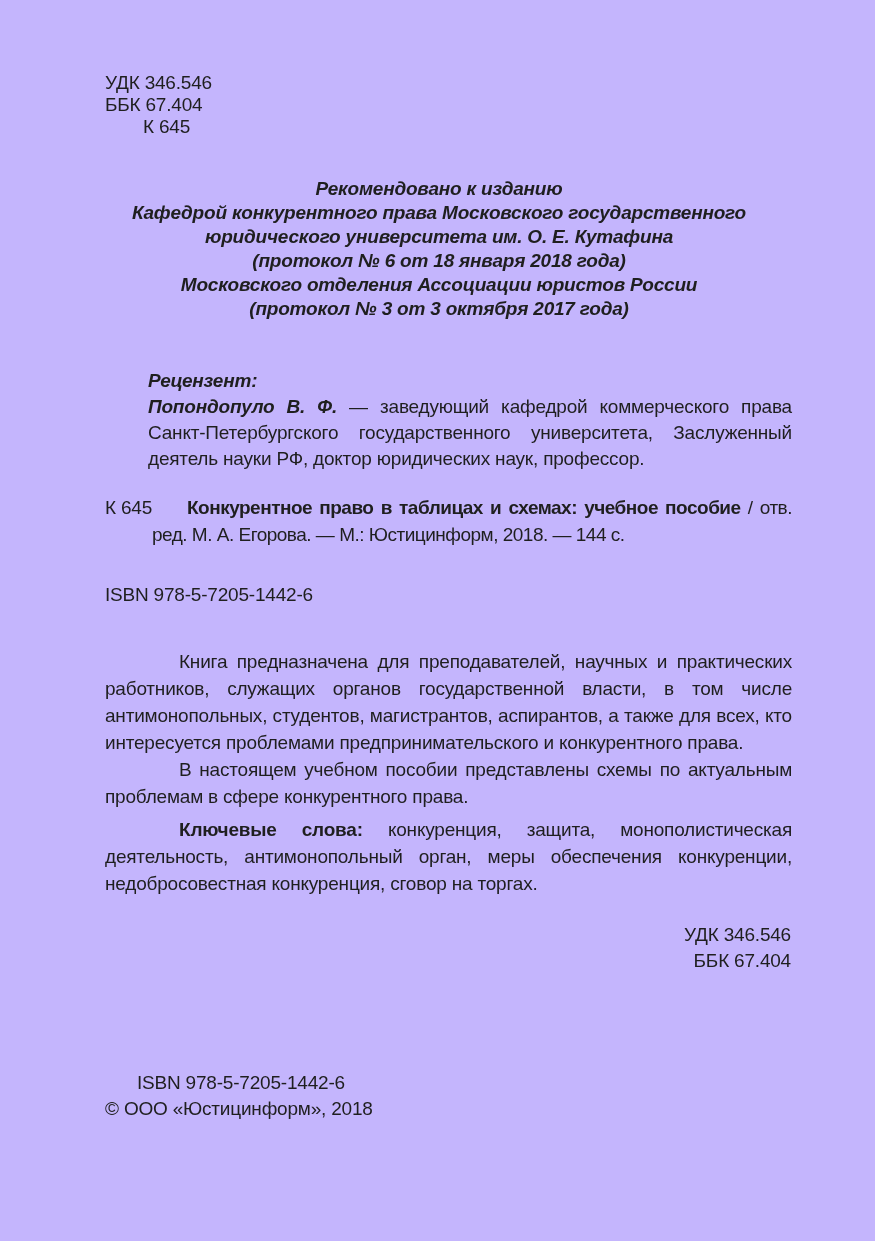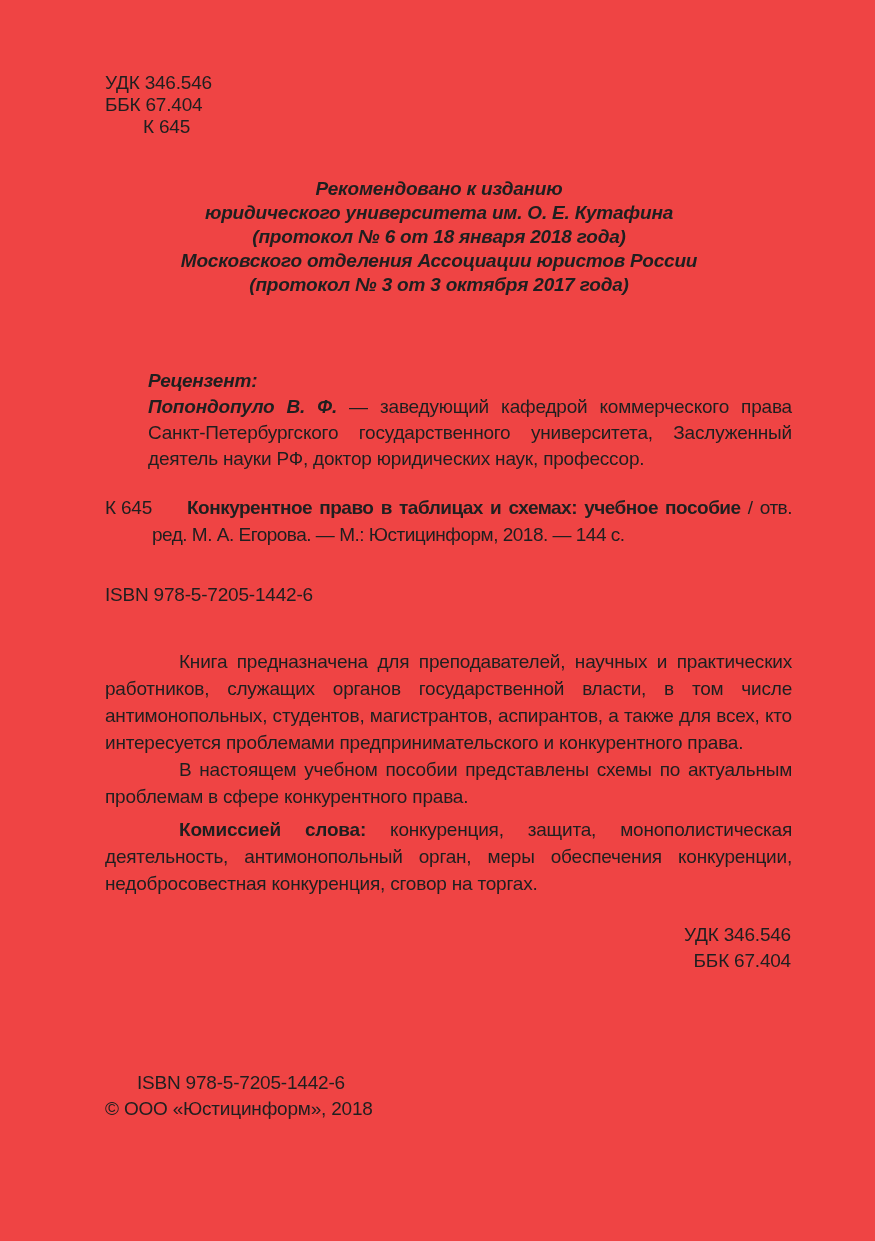--- a/index.html
+++ b/index.html
@@ -1,21 +1,21 @@
 <!DOCTYPE html>
 <html lang="ru"><head>
 <meta charset="utf-8">
 <style>
   html, body { margin: 0; padding: 0; background: #ffffff; }
   .page {
     position: relative;
     width: 875px;
     height: 1241px;
     margin: 0 auto;
-    background: #ef4444;
+    background: #c4b5fd;
     color: #1f1f1f;
     font-family: "Liberation Sans", "DejaVu Sans", sans-serif;
     font-size: 19px;
     letter-spacing: -0.2px;
     overflow: hidden;
   }
   .block { position: absolute; }
 
   
   .header-codes { left: 105px; top: 72px; line-height: 22px; }
@@ -79,20 +79,21 @@
 <div class="page">
 
   <div class="block header-codes">
     <div>УДК 346.546</div>
     <div>ББК 67.404</div>
     <div class="k-line">К 645</div>
   </div>
 
   <div class="block recommendation">
     <div>Рекомендовано к изданию</div>
+    <div>Кафедрой конкурентного права Московского государственного</div>
     <div>юридического университета им. О. Е. Кутафина</div>
     <div>(протокол № 6 от 18 января 2018 года)</div>
     <div>Московского отделения Ассоциации юристов России</div>
     <div>(протокол № 3 от 3 октября 2017 года)</div>
   </div>
 
   <div class="block reviewer">
     <div class="rev-label">Рецензент:</div>
     <div><span class="rev-name">Попондопуло В. Ф.</span> <span>— заведующий кафедрой коммерческого права Санкт-Петербургского государственного университета, Заслуженный деятель науки РФ, доктор юридических наук, профессор.</span></div>
   </div>
@@ -102,21 +103,21 @@
     <p><span class="book-title">Конкурентное право в таблицах и схемах: учебное пособие</span> <span>/ отв. ред. М. А. Егорова. — М.: Юстицинформ, 2018. — 144 с.</span></p>
   </div>
 
   <div class="block isbn-top">ISBN 978-5-7205-1442-6</div>
 
   <div class="block annotation">
     <p>Книга предназначена для преподавателей, научных и практических работников, служащих органов государственной власти, в том числе антимонопольных, студентов, магистрантов, аспирантов, а также для всех, кто интересуется проблемами предпринимательского и конкурентного права.</p>
     <p>В настоящем учебном пособии представлены схемы по актуальным проблемам в сфере конкурентного права.</p>
   </div>
 
-  <div class="block keywords"><span class="kw-label">Комиссией слова:</span> <span>конкуренция, защита, монополистическая деятельность, антимонопольный орган, меры обеспечения конкуренции, недобросовестная конкуренция, сговор на торгах.</span></div>
+  <div class="block keywords"><span class="kw-label">Ключевые слова:</span> <span>конкуренция, защита, монополистическая деятельность, антимонопольный орган, меры обеспечения конкуренции, недобросовестная конкуренция, сговор на торгах.</span></div>
 
   <div class="block footer-codes">
     <div>УДК 346.546</div>
     <div>ББК 67.404</div>
   </div>
 
   <div class="block isbn-bottom">ISBN 978-5-7205-1442-6</div>
 
   <div class="block copyright">© ООО «Юстицинформ», 2018</div>
 

